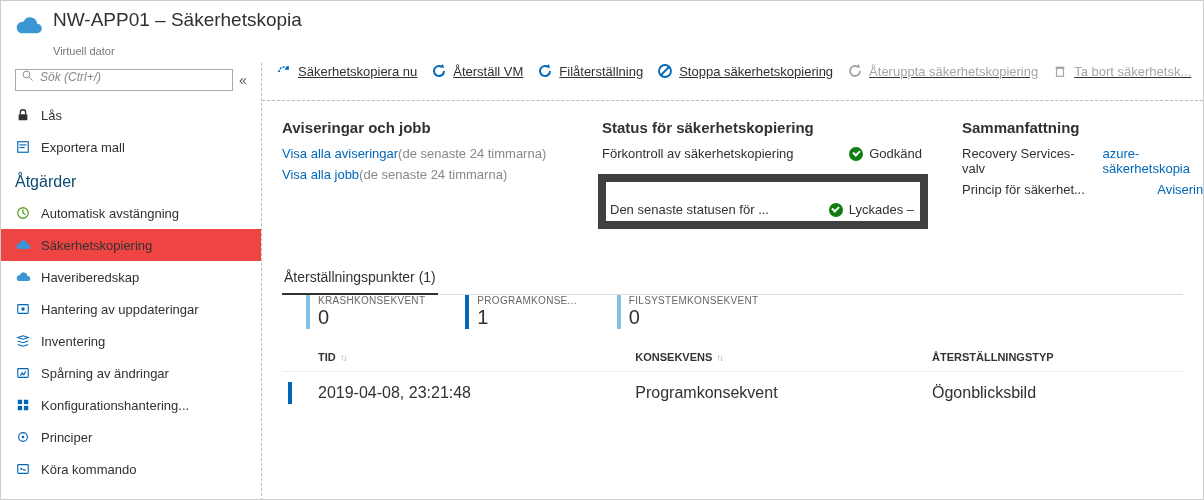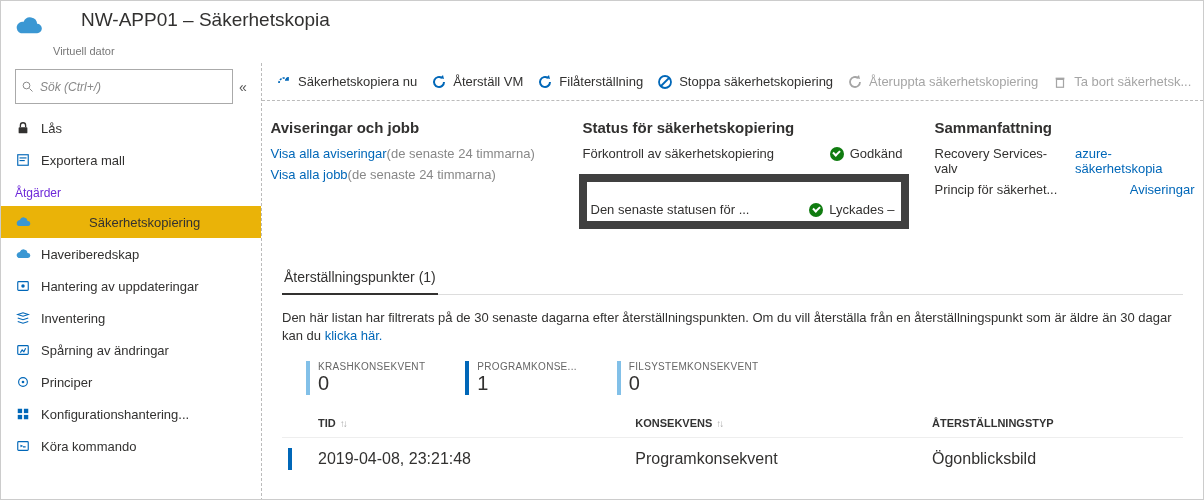--- a/index.html
+++ b/index.html
@@ -1,41 +1,41 @@
 <!DOCTYPE html>
 <html><head>
 <meta charset="utf-8">
 <style>
   * { box-sizing: border-box; margin: 0; padding: 0; font-family: "Segoe UI", Arial, sans-serif; }
   body { background: #fff; color: #323130; font-size: 13px; width: 1204px; height: 500px; overflow: hidden; border: 1px solid #ccc; }
 
   .header { display: flex; align-items: flex-start; padding: 8px 14px 6px 14px; }
   .header .cloud { width: 28px; height: 22px; margin-right: 10px; margin-top: 5px; }
-  .header h1 { font-size: 19px; font-weight: 400; color: #323130; margin-left: 28px; }
+  .header h1 { font-size: 19px; font-weight: 400; color: #323130; }
   .header .sub { font-size: 11px; color: #777; margin-top: 14px; }
 
   .body { display: flex; height: calc(100% - 50px); }
   .sidebar { width: 261px; border-right: 1px dashed #bbb; padding: 6px 0 0 0; overflow: hidden; }
   .searchwrap { display:flex; align-items:center; padding: 0 8px 8px 14px; }
-  .searchbox { flex:1; display:flex; align-items:center; border:1px solid #aaa; height:35px; padding:0 6px; font-size:12px; color:#888; font-style: italic; }
+  .searchbox { flex:1; display:flex; align-items:flex-start; border:1px solid #aaa; height:22px; padding:0 6px; font-size:12px; color:#888; font-style: italic; }
   .searchbox svg { width:12px; height:12px; margin-right:6px; }
   .collapse { width:20px; text-align:center; cursor:pointer; font-size:14px; color:#555; }
   .navitem { display:flex; align-items:center; height:32px; padding:0 14px; cursor:pointer; font-size:13px; }
-  .navitem.active { background:#eab308;gap:48px; }
+  .navitem.active { background:#ef4444; }
   .navitem .ico { width:16px; height:16px; margin-right:10px; display:flex; align-items:center; justify-content:center; }
-  .navhead { padding: 10px 14px 6px 14px; font-size:12px; color:#6d28d9; }
+  .navhead { padding: 10px 14px 6px 14px; font-size:16px; color:#0c4a6e; }
 
   .main { flex:1; overflow:hidden; display:flex; flex-direction:column; }
-  .toolbar { border-bottom: 1px dashed #bbb; height:38px; display:flex; align-items:center; padding:0 14px; gap:14px; white-space:nowrap; }
+  .toolbar { border-bottom: 1px dashed #bbb; height:38px; display:flex; align-items:flex-start; padding:0 14px; gap:14px; white-space:nowrap;text-decoration:underline; }
   .tbtn { display:flex; align-items:center; gap:6px; color:#323130; cursor:pointer; font-size:13px; }
   .tbtn.disabled { color:#a5a5a5; }
   .tbtn .ti { width:16px; height:16px; display:flex; align-items:center; justify-content:center; }
 
   .content { padding: 18px 20px 0 20px; overflow:auto; }
-  .topgrid { display:flex; gap:32px;justify-content:center; }
+  .topgrid { display:flex; gap:40px; }
   .col { flex: 0 0 auto; }
   .col h2 { font-size:15px; font-weight:600; margin-bottom:10px; }
   .alerts-col { width:280px; }
   .alerts-col .row, .status-col .row, .summ-col .row { display:flex; align-items:center; margin-bottom:6px; font-size:13px; }
   .link { color:#0067b8; cursor:pointer; }
   .muted { color:#888; }
   .status-col { width:320px; }
   .statusrow { display:flex; justify-content:space-between; align-items:center; margin-bottom:8px; }
   .statusrow.boxed { border: 8px solid #404040; padding:20px 6px 4px 4px; margin-left:-4px; margin-right:-6px;margin-top:13px; }
   .check { width:14px; height:14px; background:#107c10; border-radius:50%; display:inline-flex; align-items:center; justify-content:center; margin-right:6px; flex-shrink:0;}
@@ -102,20 +102,29 @@
             <rect x="2" y="2" width="12" height="12" fill="none" stroke="#0067b8" stroke-width="1.3"></rect>
             <rect x="4" y="5" width="8" height="1.3" fill="#0067b8"></rect>
             <rect x="4" y="8" width="6" height="1.3" fill="#0067b8"></rect>
           </svg>
         </span>
       <span>Exportera mall</span>
     </div>
 
     <div class="navhead">Åtgärder</div>
 
+    <div class="navitem">
+      <span class="ico">
+          <svg viewBox="0 0 16 16" width="14" height="14">
+            <circle cx="8" cy="8" r="6" fill="none" stroke="#5aa02c" stroke-width="1.5"></circle>
+            <path d="M8 4v4l3 2" fill="none" stroke="#5aa02c" stroke-width="1.5"></path>
+          </svg>
+        </span>
+      <span>Automatisk avstängning</span>
+    </div>
     <div class="navitem active">
       <span class="ico">
           <svg viewBox="0 0 16 12" width="16" height="12">
             <path fill="#3a97d3" d="M12.5 5A4 4 0 004.8 3.9 3.2 3.2 0 003.5 10H13a2.5 2.5 0 00-.5-5z"></path>
           </svg>
         </span>
       <span>Säkerhetskopiering</span>
     </div>
     <div class="navitem">
       <span class="ico">
@@ -143,40 +152,40 @@
       <span>Inventering</span>
     </div>
     <div class="navitem">
       <span class="ico">
           <svg viewBox="0 0 16 16" width="14" height="14">
             <rect x="2" y="3" width="12" height="10" rx="1" fill="none" stroke="#0067b8" stroke-width="1.3"></rect>
             <path d="M5 11l2-3 2 2 2-4" fill="none" stroke="#0067b8" stroke-width="1.3"></path>
           </svg>
         </span>
       <span>Spårning av ändringar</span>
-    </div>
-    <div class="navitem">
-      <span class="ico">
-          <svg viewBox="0 0 16 16" width="14" height="14">
-            <circle cx="8" cy="8" r="5" fill="none" stroke="#0067b8" stroke-width="1.3"></circle>
-            <circle cx="8" cy="8" r="1.5" fill="#0067b8"></circle>
-          </svg>
-        </span>
-      <span>Principer</span>
     </div>
     <div class="navitem">
       <span class="ico">
           <svg viewBox="0 0 16 16" width="14" height="14">
             <rect x="2" y="2" width="5" height="5" fill="#0067b8"></rect>
             <rect x="9" y="2" width="5" height="5" fill="#0067b8"></rect>
             <rect x="2" y="9" width="5" height="5" fill="#0067b8"></rect>
             <rect x="9" y="9" width="5" height="5" fill="#0067b8"></rect>
           </svg>
         </span>
       <span>Konfigurationshantering...</span>
+    </div>
+    <div class="navitem">
+      <span class="ico">
+          <svg viewBox="0 0 16 16" width="14" height="14">
+            <circle cx="8" cy="8" r="5" fill="none" stroke="#0067b8" stroke-width="1.3"></circle>
+            <circle cx="8" cy="8" r="1.5" fill="#0067b8"></circle>
+          </svg>
+        </span>
+      <span>Principer</span>
     </div>
     <div class="navitem">
       <span class="ico">
           <svg viewBox="0 0 16 16" width="14" height="14">
             <rect x="2" y="3" width="12" height="10" rx="1" fill="none" stroke="#0067b8" stroke-width="1.3"></rect>
             <path d="M5 7l2 1-2 1M8 9h3" fill="none" stroke="#0067b8" stroke-width="1.2"></path>
           </svg>
         </span>
       <span>Köra kommando</span>
     </div>
@@ -281,23 +290,20 @@
           <div class="row">
             <span class="key">Princip för säkerhet...</span>
             <span class="link">Aviseringar</span>
           </div>
         </div>
       </div>
 
       <div class="rp">
         <span class="rp-tab">Återställningspunkter (1)</span>
         <hr>
-        <p class="rp-desc">
-          <span>Den här listan har filtrerats på de 30 senaste dagarna efter återställningspunkten. Om du vill återställa från en återställningspunkt som är äldre än 30 dagar kan du </span><span class="link">klicka här.</span>
-        </p>
         <div class="metrics">
           <div class="metric">
             <div class="ml">KRASHKONSEKVENT</div>
             <div class="mv">0</div>
           </div>
           <div class="metric nonzero">
             <div class="ml">PROGRAMKONSE...</div>
             <div class="mv">1</div>
           </div>
           <div class="metric">

